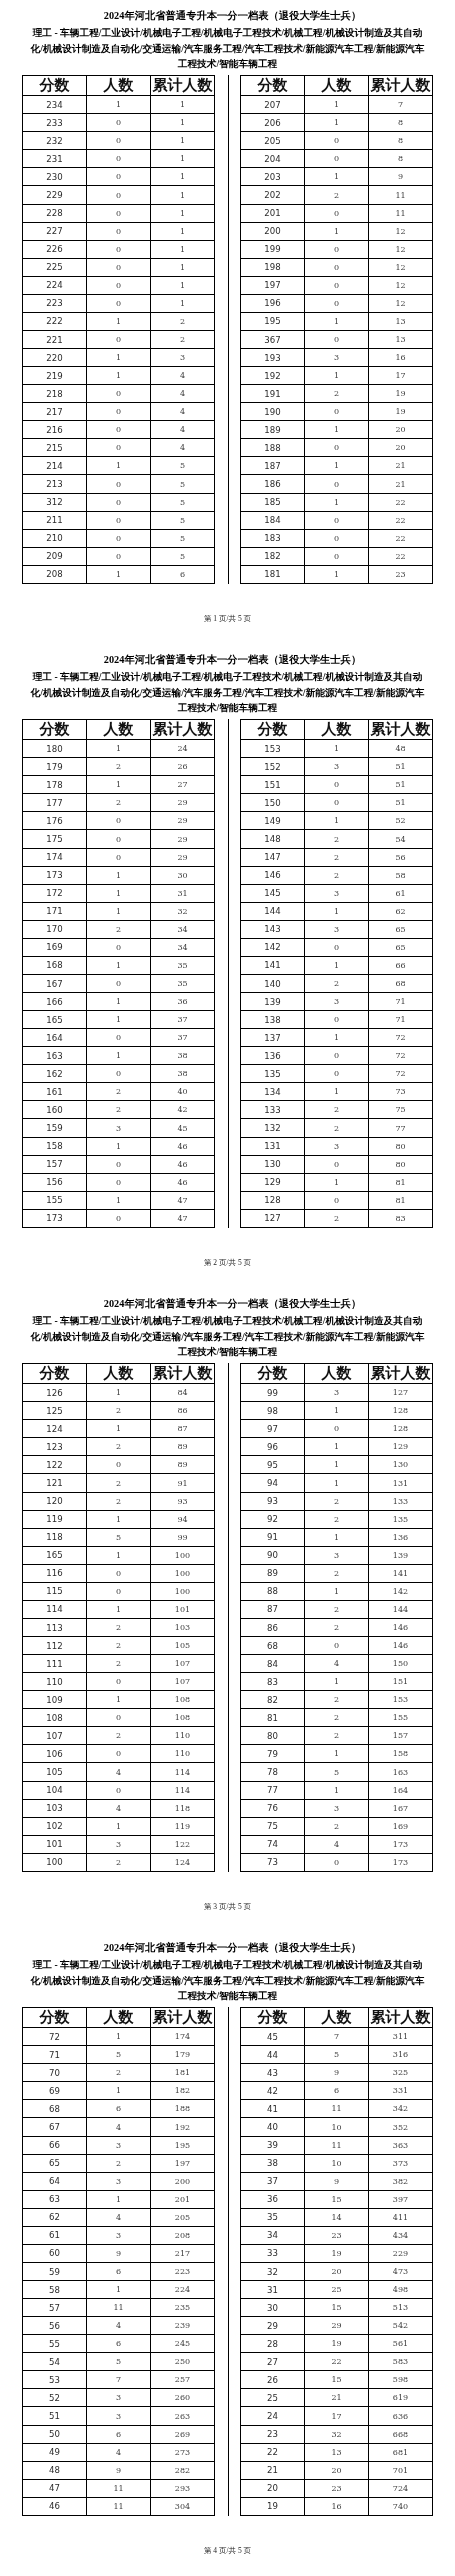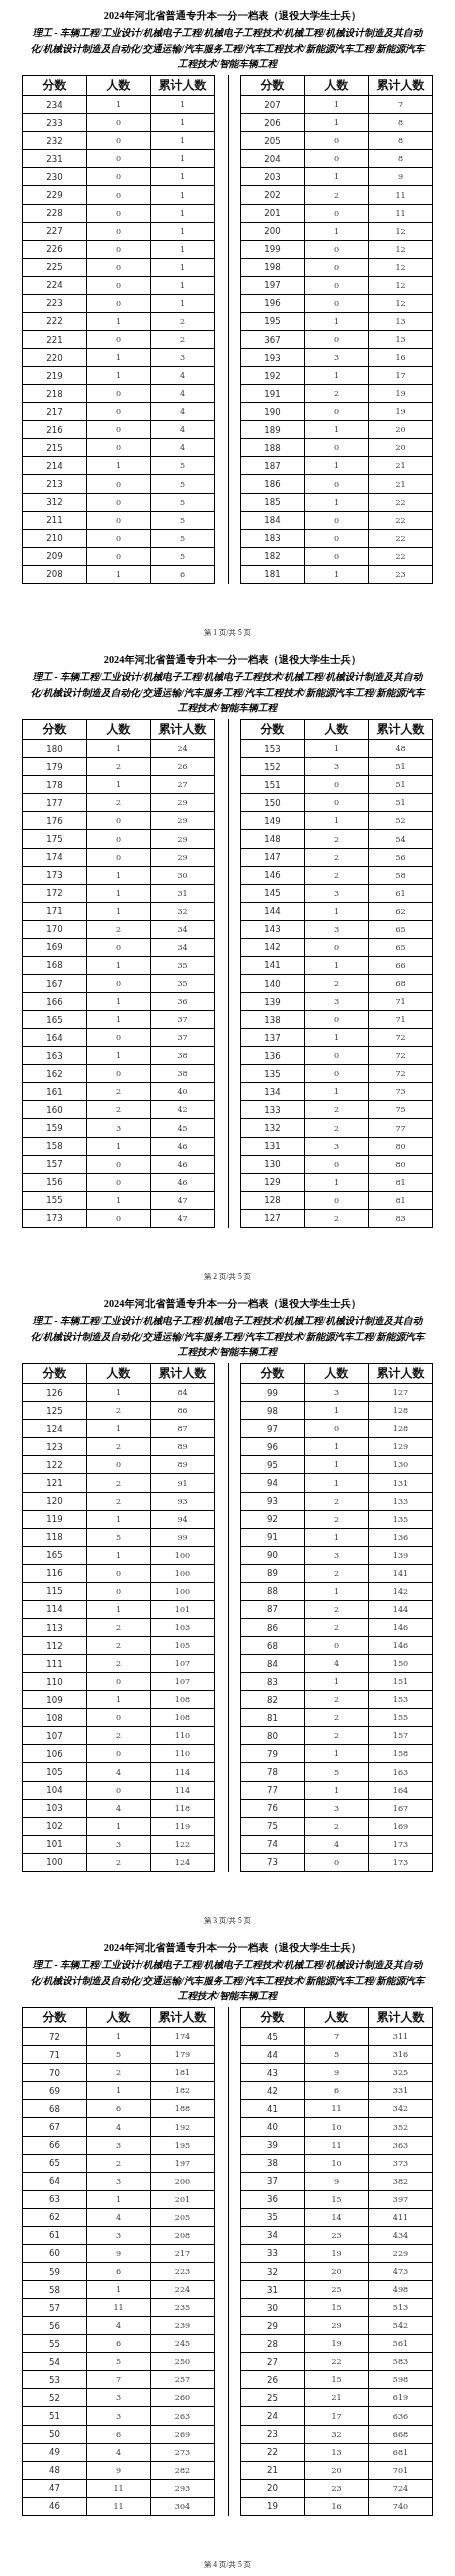--- a/index.html
+++ b/index.html
@@ -33,21 +33,20 @@
   .subtitle {
     margin: 0 auto;
     width: 396px;
     text-align: center;
     font-family: "Liberation Serif", serif;
     font-weight: bold;
     font-size: 9.7px;
     line-height: 15.5px;
     color: #000000;
     word-break: break-all;
-    font-style: italic;
   }
   .tables {
     position: relative;
     margin-top: 3.4px;
     padding: 0 22px;
     display: flex;
     justify-content: space-between;
   }
   .col-divider {
     position: absolute;
@@ -66,37 +65,37 @@
   table.score-table th,
   table.score-table td {
     border: 1.1px solid #000000;
     padding: 0;
     text-align: center;
     vertical-align: middle;
   }
   table.score-table th {
     font-family: Liberation Mono, monospace;
     font-weight: bold;
-    font-size: 12px;
+    font-size: 15px;
     color: #111111;
     height: 19px;
   }
   td.score-cell {
     font-family: "DejaVu Sans", sans-serif;
     font-size: 8.6px;
     color: #2b2b2b;
   }
   td.count-cell, td.cumulative-cell {
     font-family: "DejaVu Serif", serif;
     font-size: 8px;
     color: #3d3d3d;
   }
   .footer {
     position: absolute;
-    bottom: 6px;
+    bottom: 20px;
     left: 0;
     width: 100%;
     text-align: center;
     font-family: "Liberation Serif", serif;
     font-size: 7.5px;
     color: #222222;
     margin-top: 33px;
   }
 </style>
 </head>

